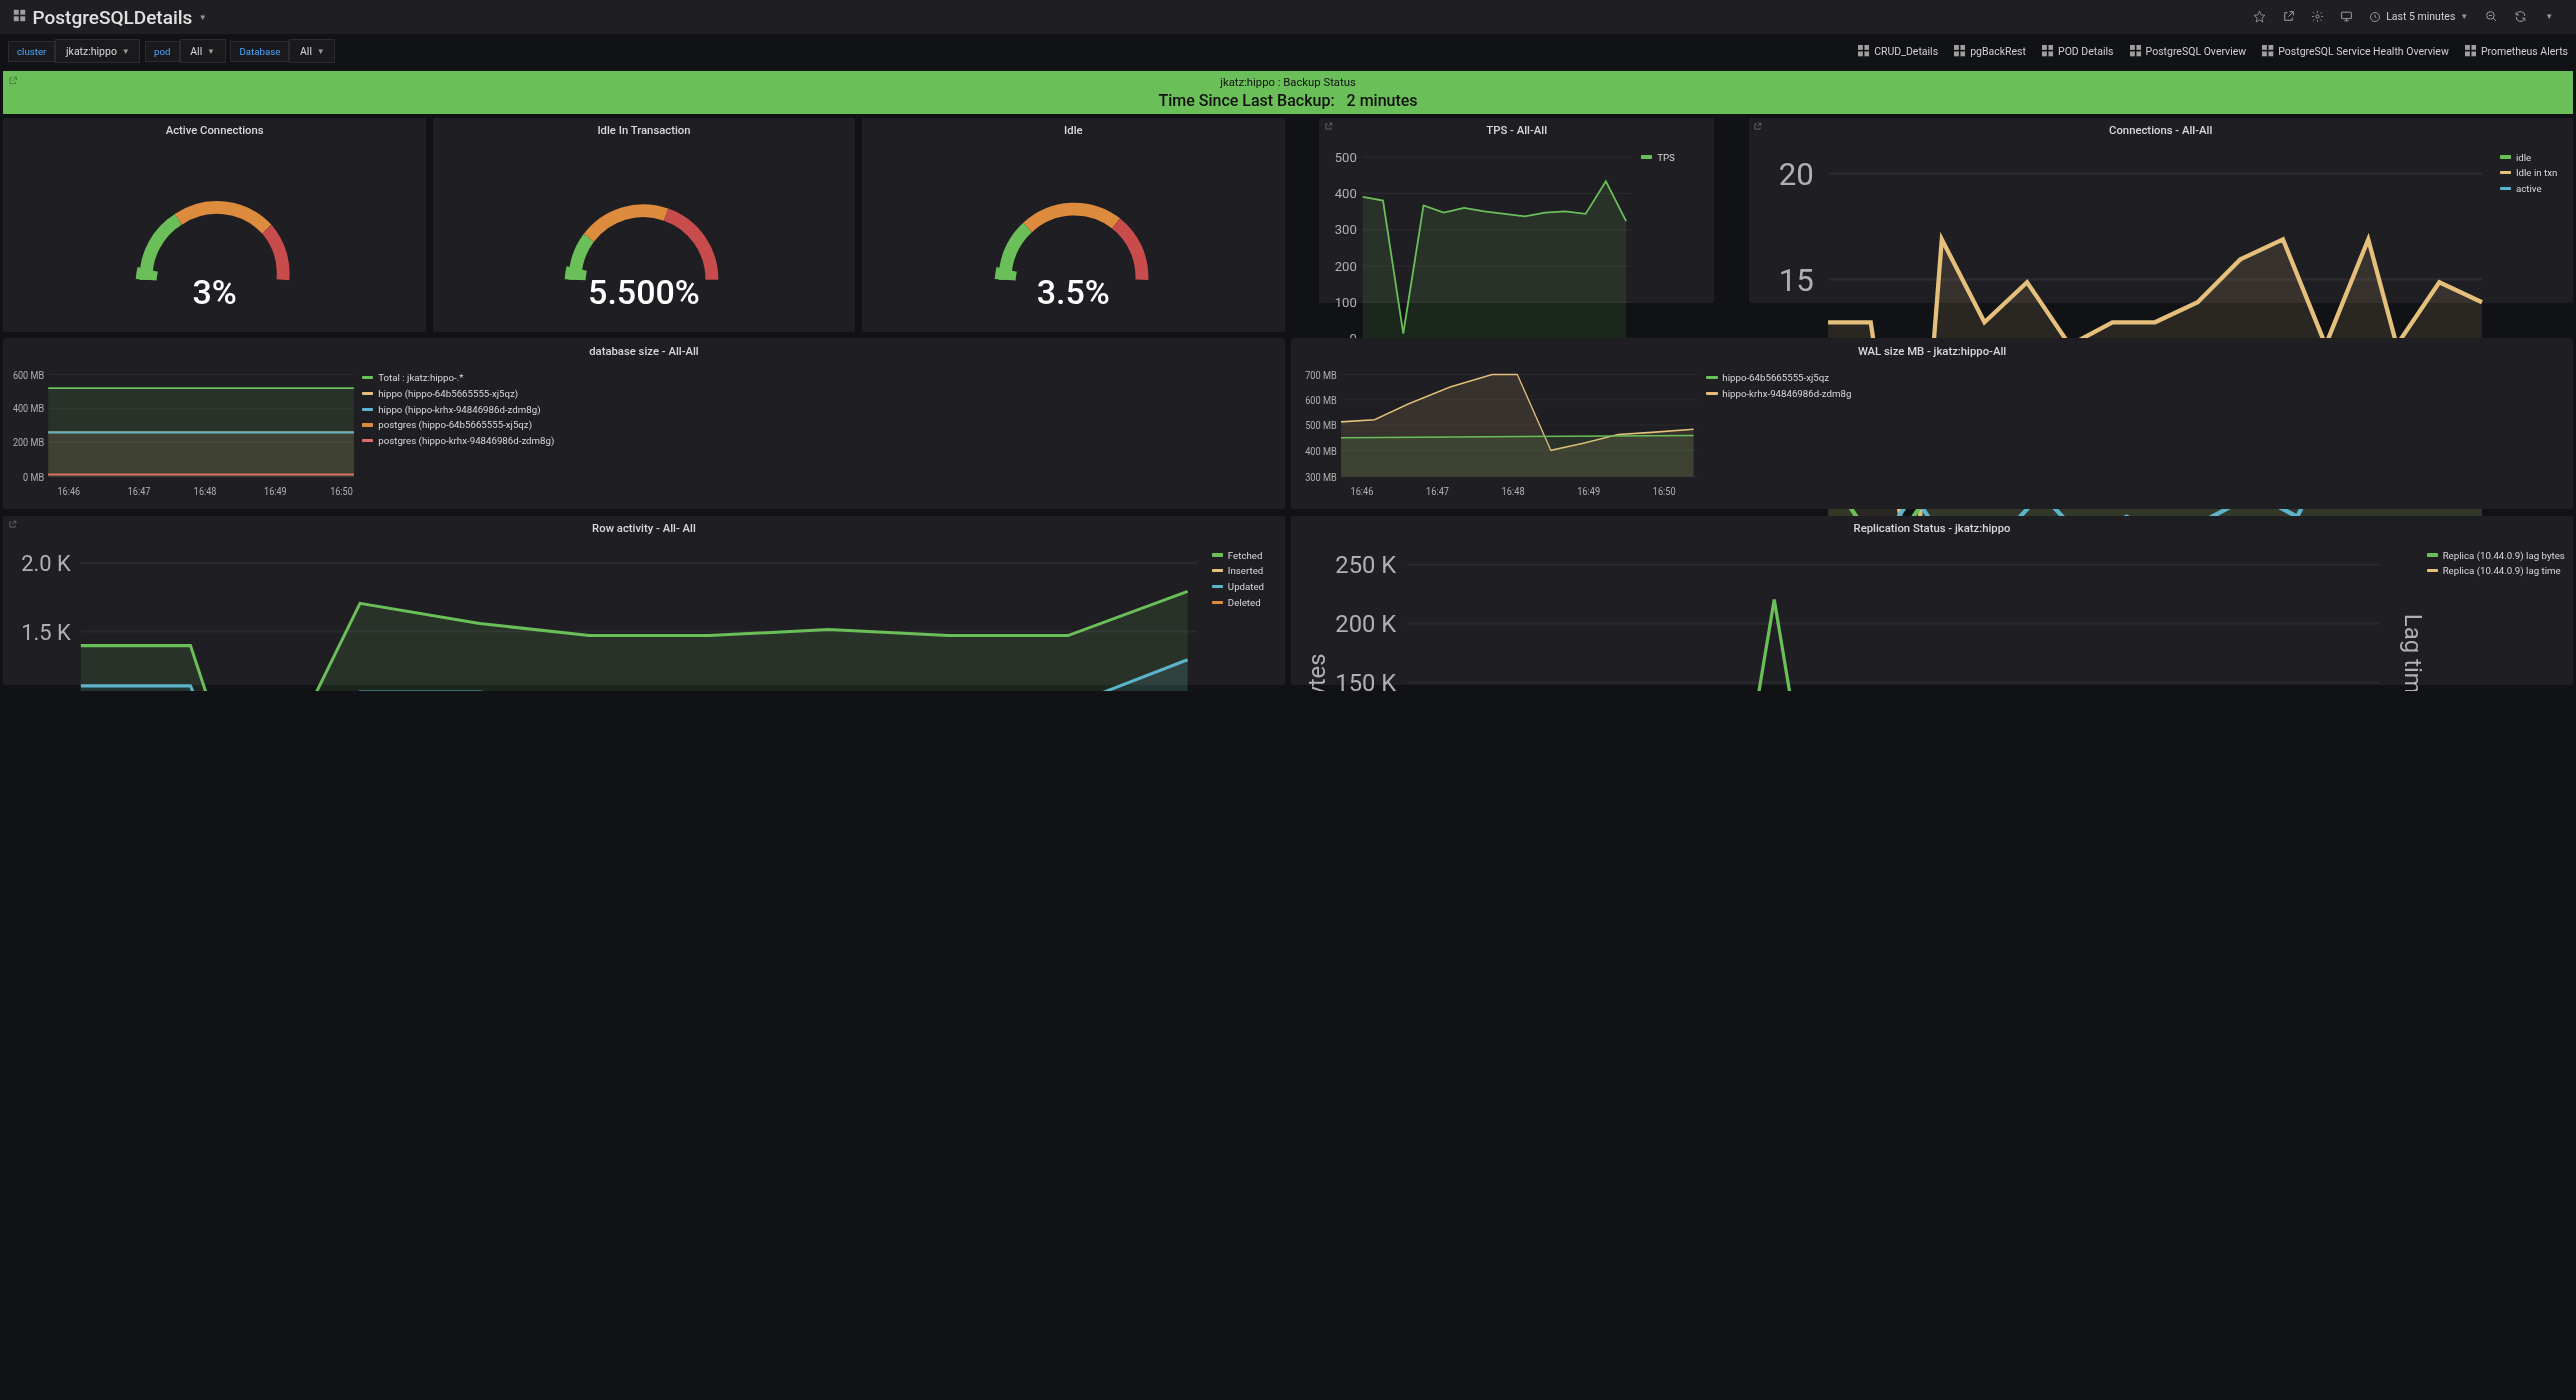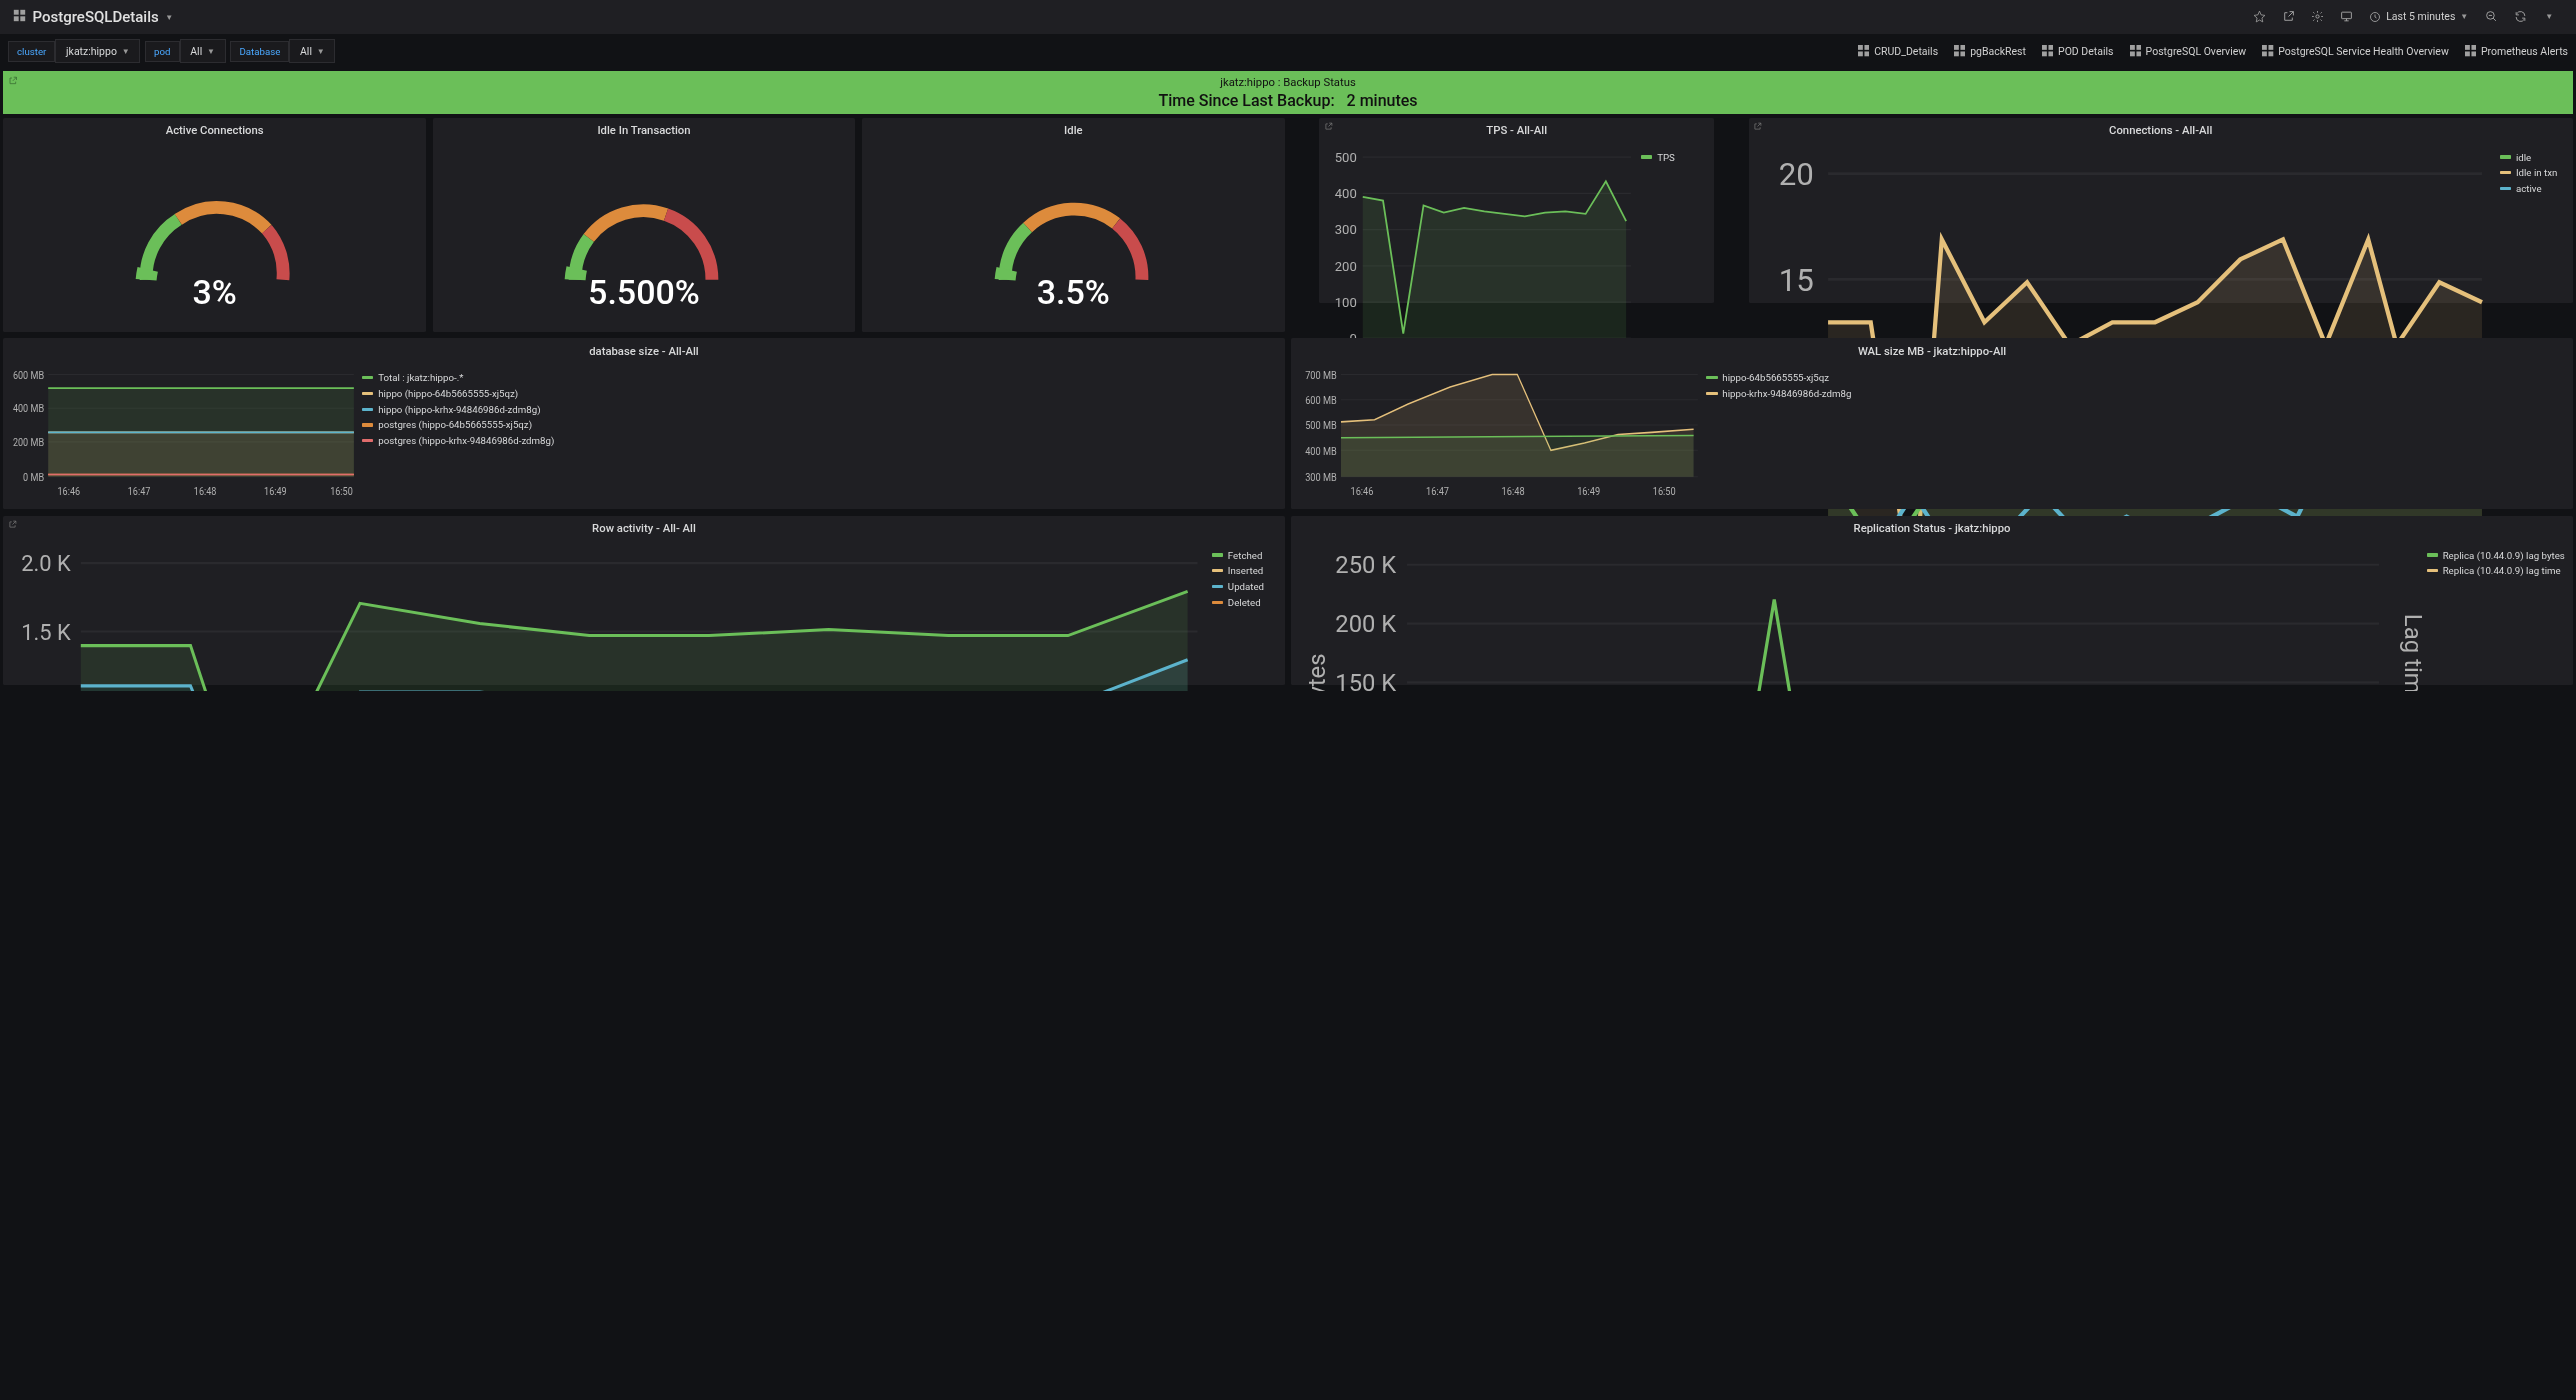--- a/index.html
+++ b/index.html
@@ -1,20 +1,20 @@
 <!DOCTYPE html>
 <html style="font-size:13px"><head>
 <meta charset="utf-8">
 <style>
 * { box-sizing: border-box; margin: 0; padding: 0; }
 body { background: #111215; color: #d8d9da; font-family: -apple-system, BlinkMacSystemFont, "Segoe UI", Roboto, sans-serif; font-size: 10.5px; overflow-x: hidden; }
 .header { background: #1f1f23; height: 34px; display: flex; align-items: center; padding: 0 13px; justify-content: space-between; }
 .header-left { display: flex; align-items: center; gap: 6.5px; }
 .header-left .icon-grid { color: #a0a0a0; font-size: 13px; }
-.header-title { font-size: 15px; color: #e0e0e0; font-weight: 500; }
+.header-title { font-size: 19px; color: #e0e0e0; font-weight: 500; }
 .header-right { display: flex; align-items: center; gap: 1.6px; }
 .header-icon { width: 27.4px; height: 27.4px; display: flex; align-items: center; justify-content: center; color: #a0a0a0; cursor: pointer; border-radius: 1.6px; }
 .header-icon svg { width: 13px; height: 13px; fill: currentColor; }
 .time-picker { display: flex; align-items: center; gap: 4.8px; padding: 0 8px; height: 27.4px; color: #d0d0d0; cursor: pointer; }
 .filter-bar { background: #111215; height: 34px; display: flex; align-items: center; padding: 0 8px; justify-content: space-between; }
 .filter-left { display: flex; align-items: center; gap: 4.8px; }
 .filter-group { display: flex; align-items: center; gap: 0; }
 .filter-label { color: #4aa8ff; font-size: 9.7px; padding: 0 8px; background: #1a1a1d; height: 21px; display: flex; align-items: center; border: 0.8px solid #2c2c30; }
 .filter-value { color: #d8d9da; font-size: 10.5px; padding: 0 9.7px; background: #1a1a1d; height: 24px; display: flex; align-items: center; border: 0.8px solid #2c2c30; cursor: pointer; gap: 4.8px; }
 .nav-links { display: flex; align-items: center; gap: 16px; }

